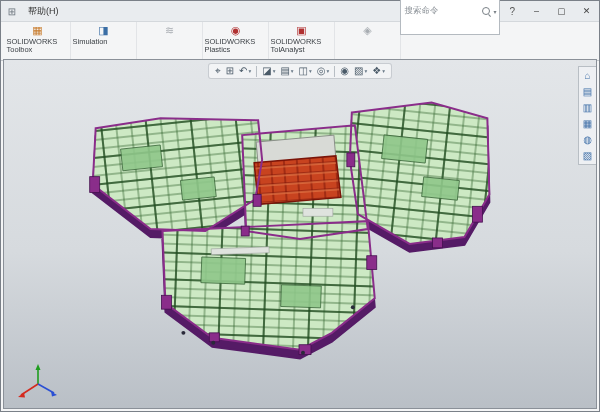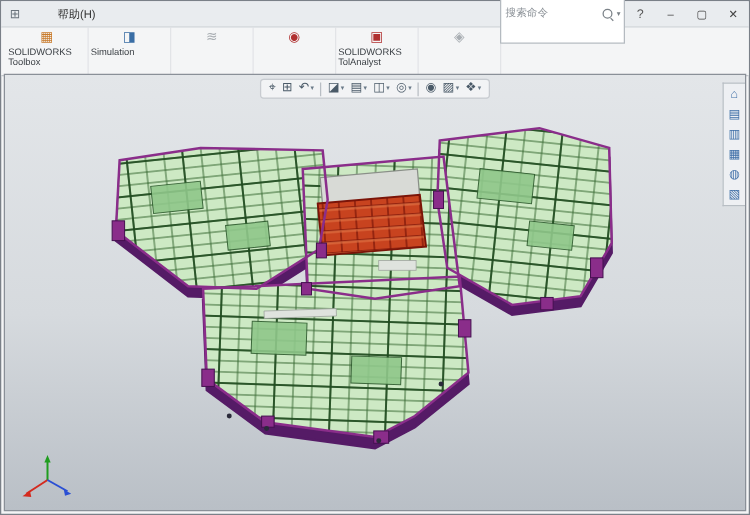--- a/index.html
+++ b/index.html
@@ -4,21 +4,21 @@
 <style>
   html,body{margin:0;padding:0;width:600px;height:412px;overflow:hidden;
     font-family:"Liberation Sans",sans-serif;background:#9aa0a6;}
   .window{position:relative;width:600px;height:412px;border:1px solid #7a8088;
     box-sizing:border-box;background:var(--ribbon_bg,#f4f5f6);}
 
   
   .titlebar{height:20px;display:flex;align-items:center;background:var(--titlebar_bg,#e9ecef);
     font-size:9px;color:#333;position:relative;border-bottom:1px solid #d4d8dc;}
   .app-icon{width:16px;text-align:center;color:#6a737c;font-size:10px;margin-left:3px;}
-  .menu-item{padding:0 8px;line-height:19px;margin-left:18px;}
+  .menu-item{padding:0 8px;line-height:19px;}
   .tb-title{position:absolute;left:50%;transform:translateX(-50%);color:#3a3f44;white-space:nowrap;}
   .tb-right{margin-left:auto;display:flex;align-items:center;height:100%;}
   .search-box{width:92px;height:13px;background:#fff;border:1px solid #b4bac0;display:flex;
     align-items:center;font-size:8.5px;color:#8a9096;padding:16px 3px;gap:3px;}
   .search-text{flex:1;overflow:hidden;white-space:nowrap;}
   .magnifier{width:6px;height:6px;border:1.2px solid #7a8187;border-radius:50%;position:relative;flex:none;}
   .magnifier::after{content:"";position:absolute;width:3px;height:1.2px;background:#7a8187;
     bottom:-2px;right:-2px;transform:rotate(45deg);}
   .sb-chev{font-size:6px;color:#7a8187;}
   .help-btn{padding:0 9px;font-size:10px;color:#555;}
@@ -97,20 +97,21 @@
     </div>
     <div class="ribbon-item">
       <span class="ribbon-icon ic-tol">◨</span>
       <span class="ribbon-label">Simulation</span>
     </div>
     <div class="ribbon-item disabled">
       <span class="ribbon-icon ic-flow">≋</span>
     </div>
     <div class="ribbon-item">
       <span class="ribbon-icon ic-plastics">◉</span>
+      <span class="ribbon-label">SOLIDWORKS Plastics</span>
     </div>
     <div class="ribbon-item">
       <span class="ribbon-icon ic-inspect">▣</span>
       <span class="ribbon-label">SOLIDWORKS TolAnalyst</span>
     </div>
     <div class="ribbon-item disabled">
       <span class="ribbon-icon ic-mbd">◈</span>
     </div>
   </div>
 

